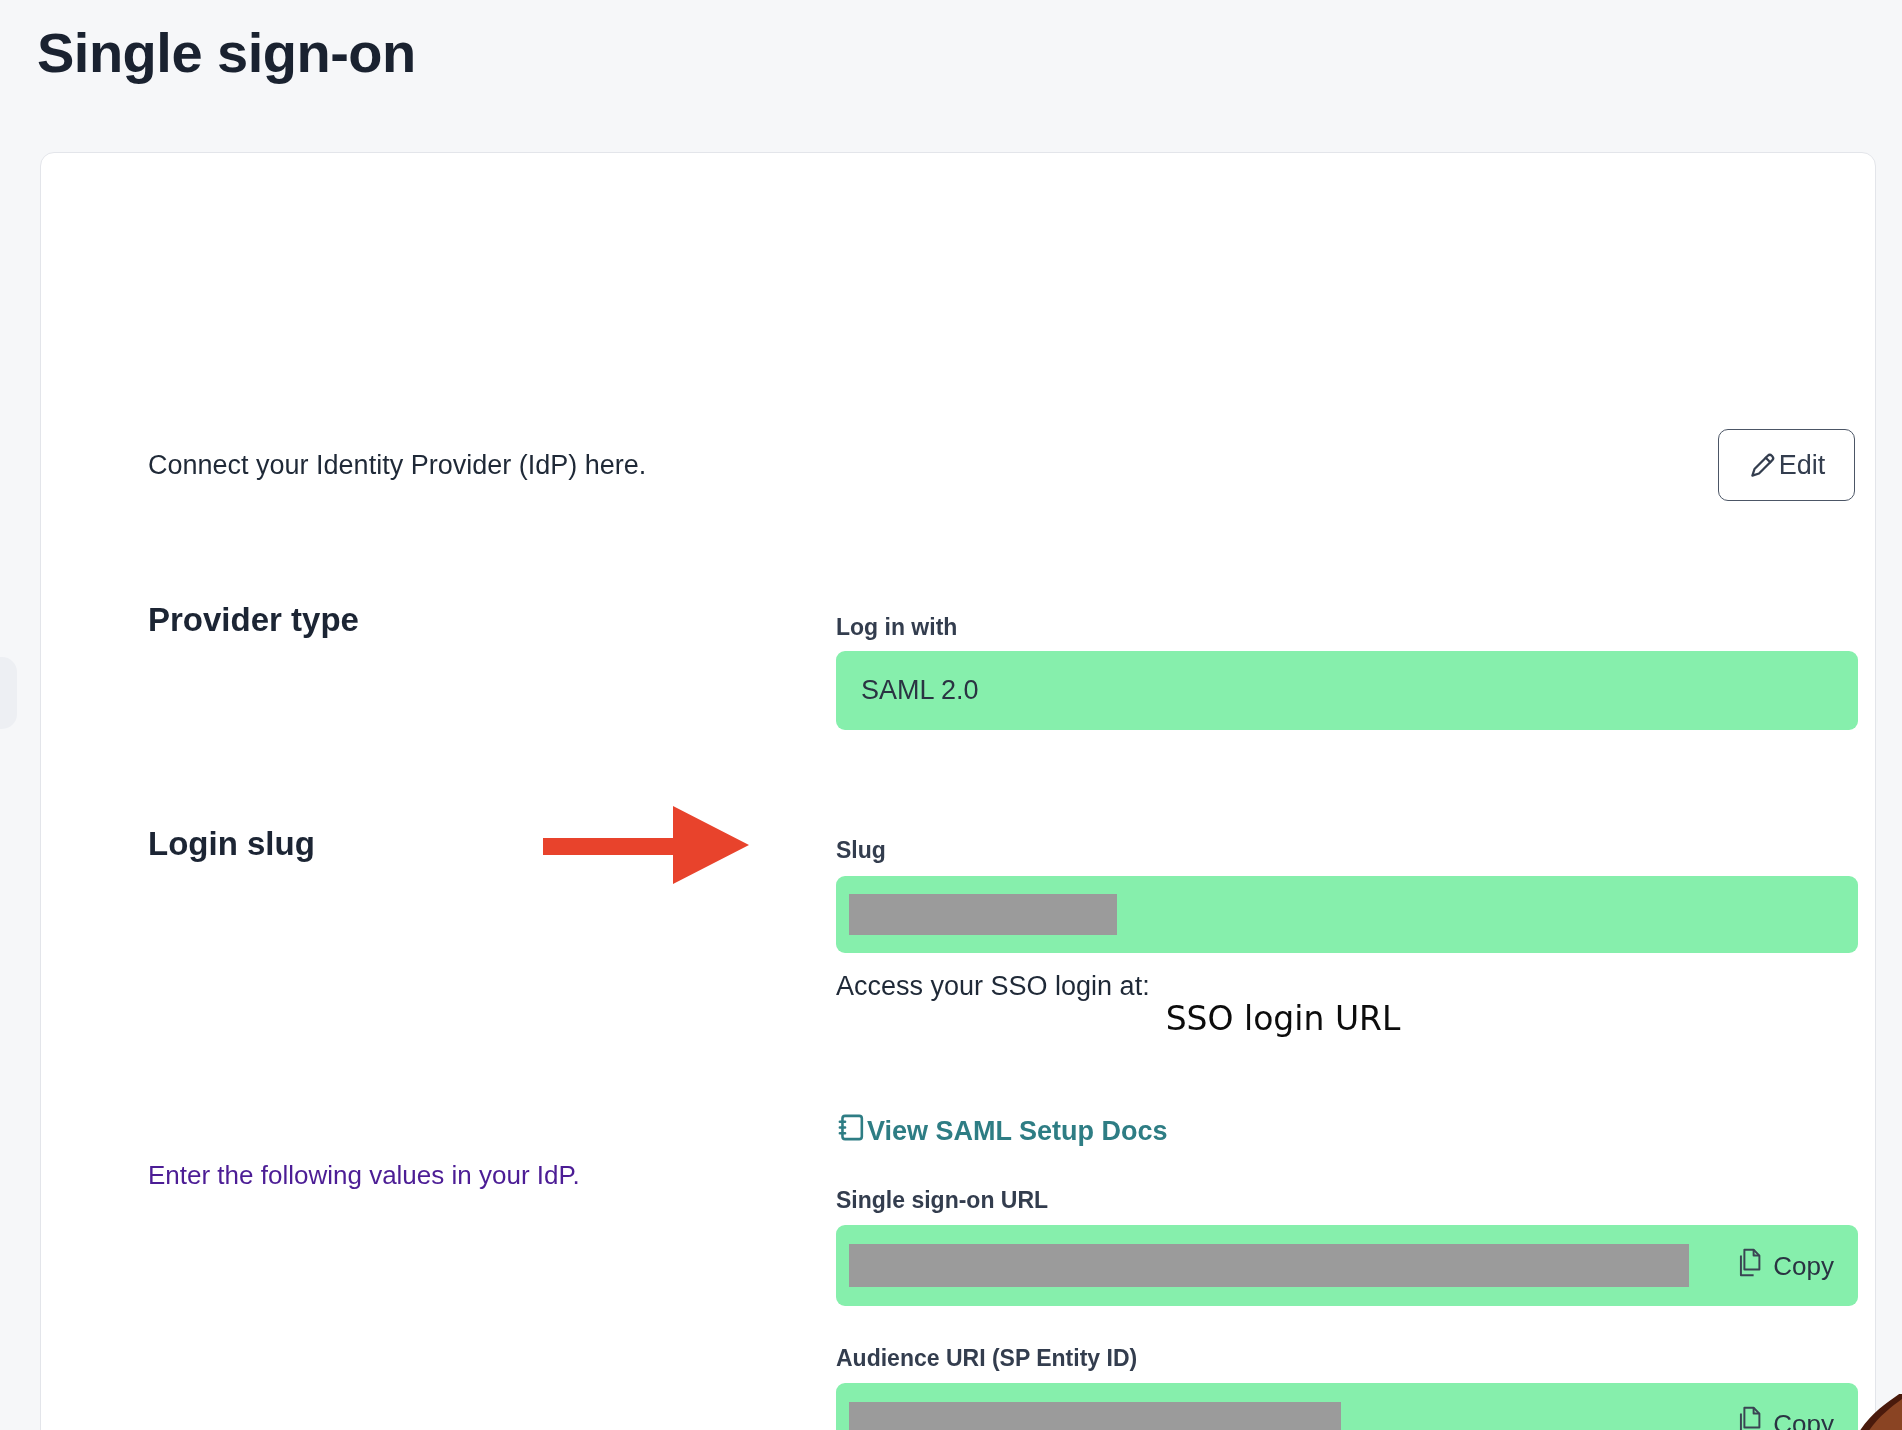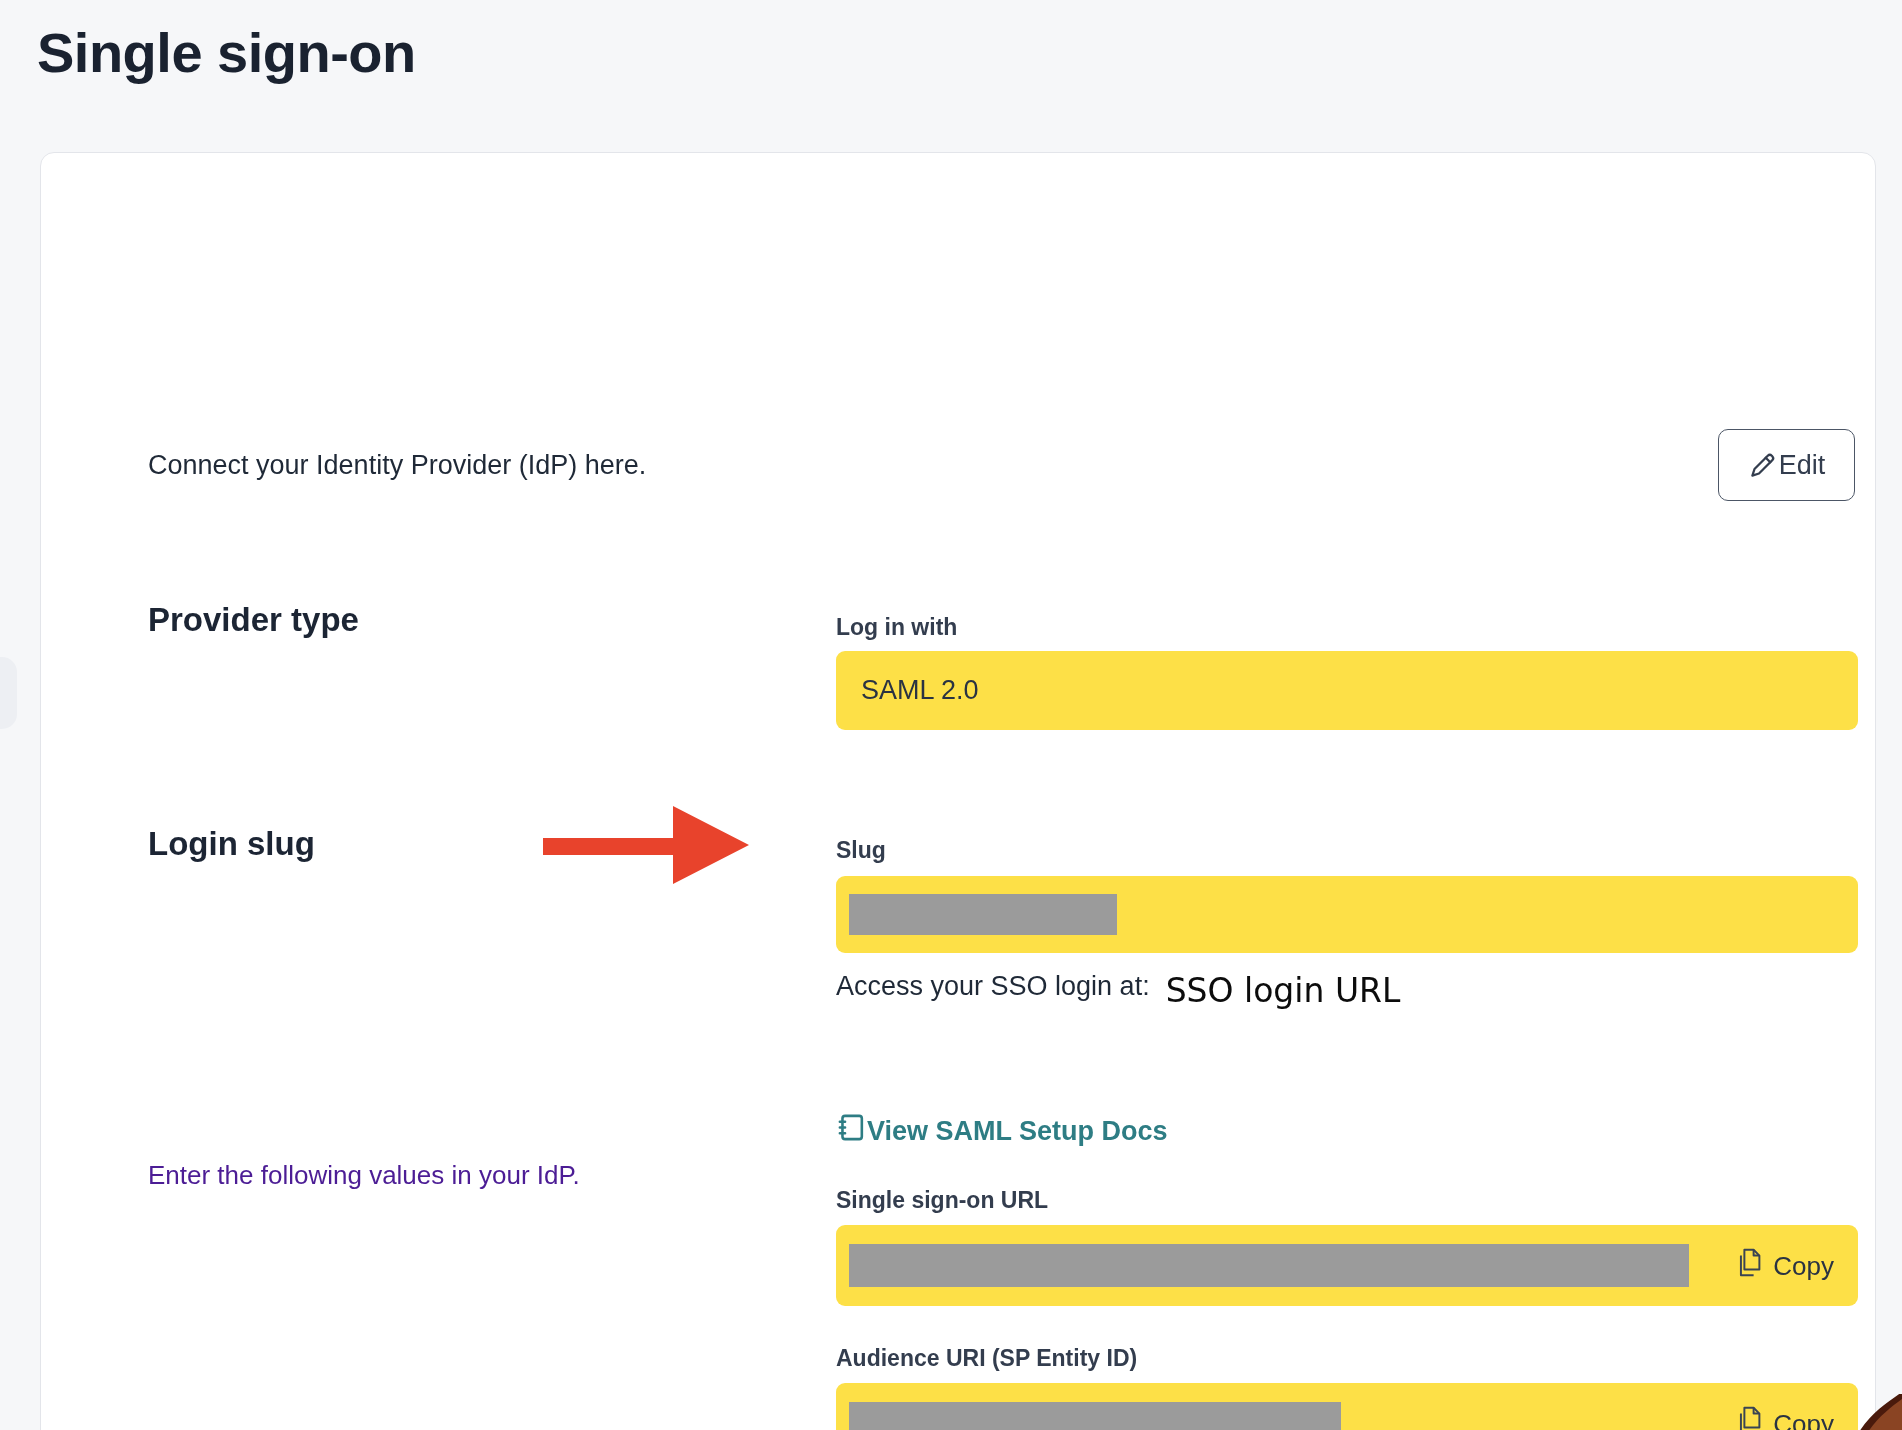--- a/index.html
+++ b/index.html
@@ -43,21 +43,21 @@
   .sub {
     position:absolute; left:107px;
     font-size:26px; color:#4c1d95;
   }
   .field-label {
     position:absolute; left:795px;
     font-size:23px; font-weight:700; color:#333d4e;
   }
   .field {
     position:absolute; left:795px; width:1022px;
-    background:#fde047; border-radius:9px;
+    background:#86efac; border-radius:9px;
     display:flex; align-items:center;
   }
   .field .value {
     margin-left:25px; font-size:27px; color:#2a3342;
   }
   .redacted {
     position:absolute; background:#9b9b9b;
   }
   .copy-btn {
     position:absolute; right:24px; top:50%; transform:translateY(-50%);
@@ -67,21 +67,21 @@
     font-size:26px; color:#2a3342;text-align:right;
   }
   
   .access-row {
     position:absolute; left:795px; top:818px; height:58px;
     display:flex; 
   }
   .access-prefix { font-size:27px; color:#1f2937; }
   .access-value {
     margin-left:16px; font-family:"DejaVu Sans", sans-serif;
-    font-size:33px; color:#0c0c0c;
+    font-size:33px; color:#0c0c0c;margin-top:28px;
   }
   .red-arrow { position:absolute; left:543px; top:806px; }
   
   .docs-link {
     position:absolute; left:795px; top:957px; height:42px;
     display:flex; align-items:center; 
     color:#2e7d84; font-size:27px; font-weight:700;
     text-decoration:none; cursor:pointer;
   }
   .corner-artifact { position:absolute; right:0; bottom:0; }

